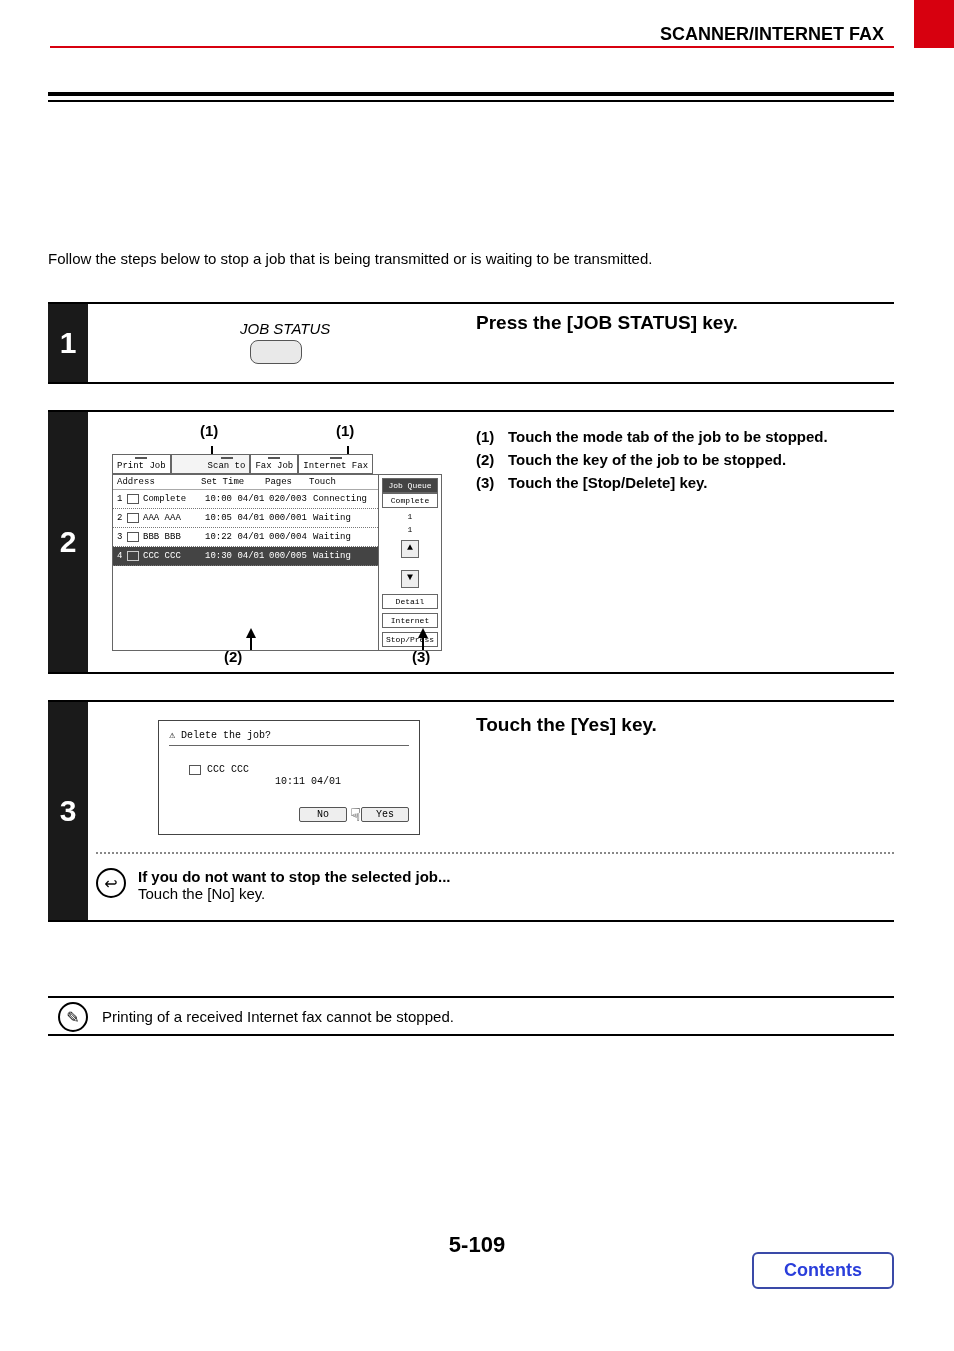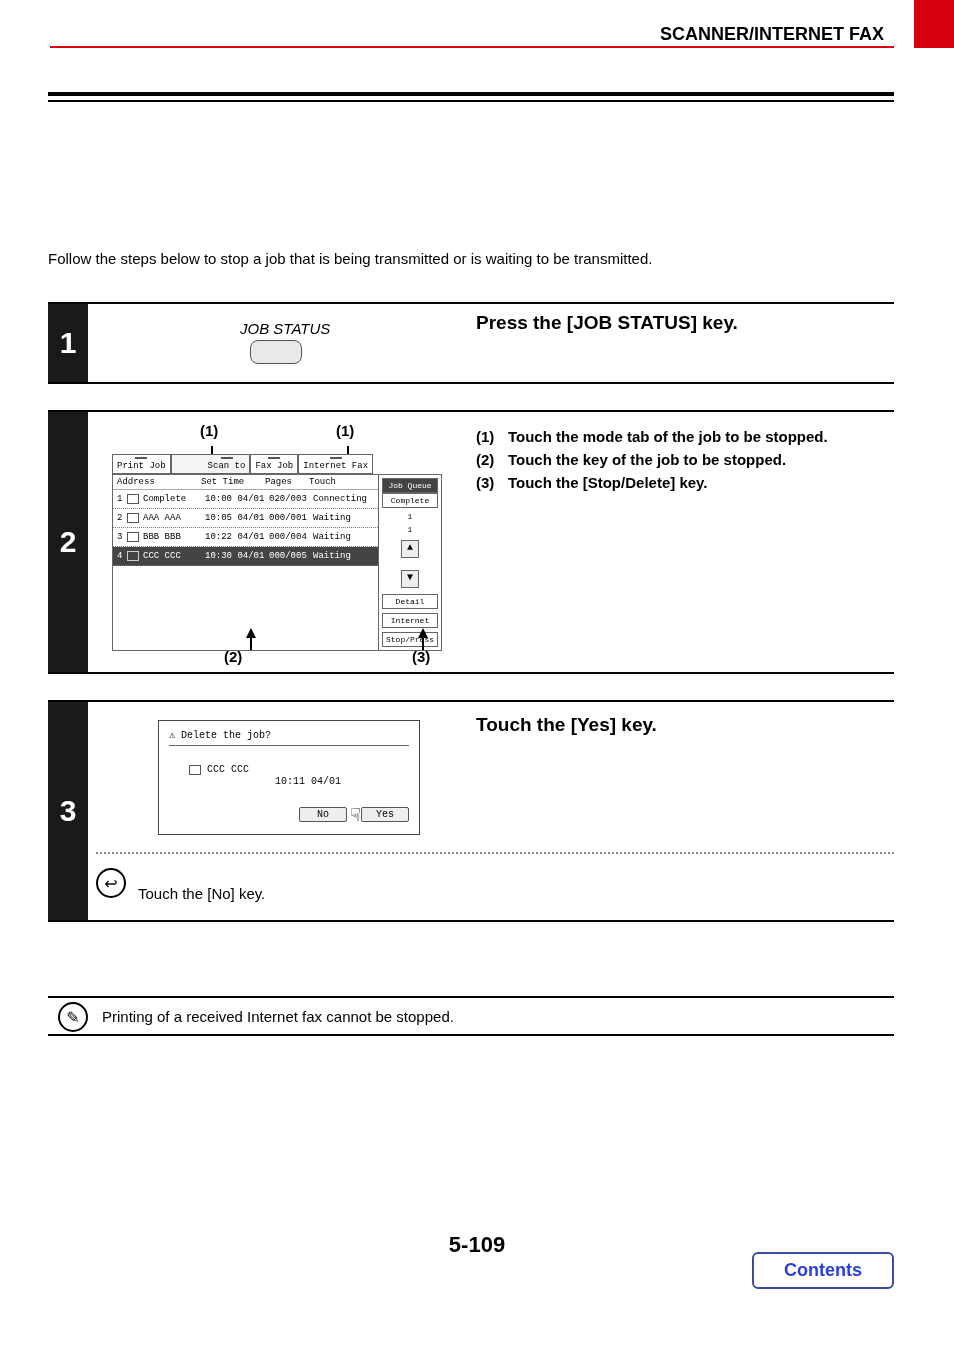--- a/index.html
+++ b/index.html
@@ -209,21 +209,21 @@
 <div class="touch-icon" style="top:804px;left:350px;">☟</div>
 
 <div class="step-right" style="top:714px;">
   <div class="step-title">Touch the [Yes] key.</div>
 </div>
 
 <div class="dashed" style="top:852px;"></div>
 <div class="note-row" style="top:868px;">
   <div class="ret-icon">↩</div>
   <div class="note-text">
-    <br>
+    <b>If you do not want to stop the selected job...</b><br>
     <span>Touch the [No] key.</span>
   </div>
 </div>
 <div class="block block-bot" style="top:920px;"></div>
 
 <div class="foot-rule" style="top:996px;"></div>
 <div class="pen-icon" style="top:1002px;">✎</div>
 <div class="foot-note" style="top:1008px;">Printing of a received Internet fax cannot be stopped.</div>
 <div class="foot-rule" style="top:1034px;"></div>
 

